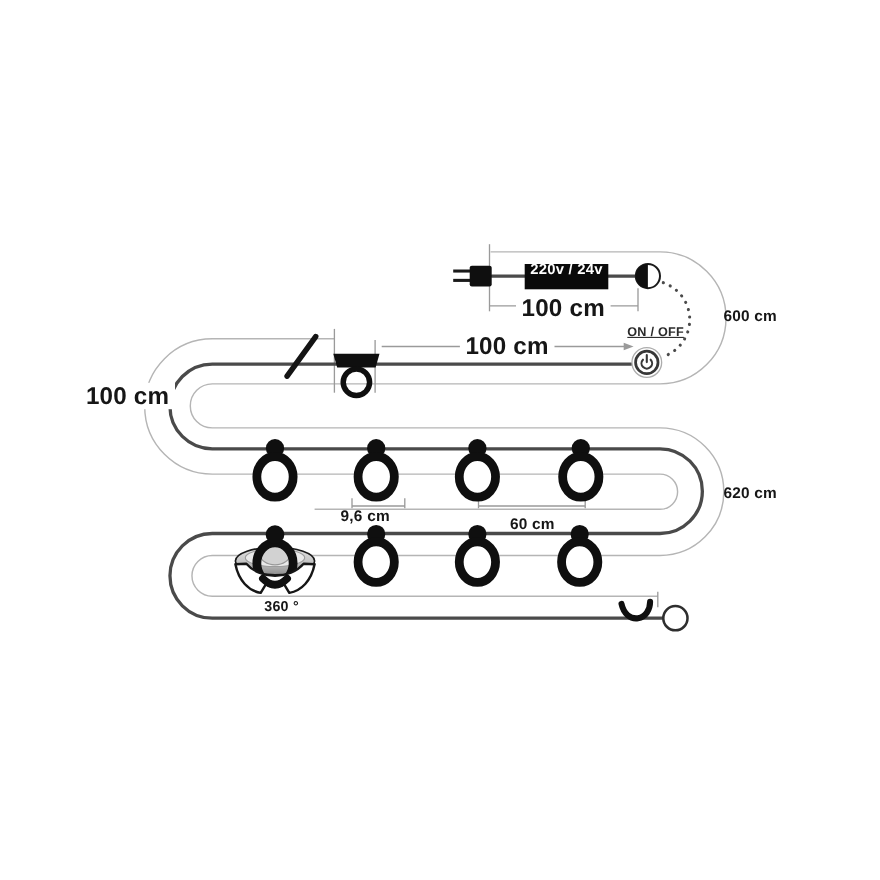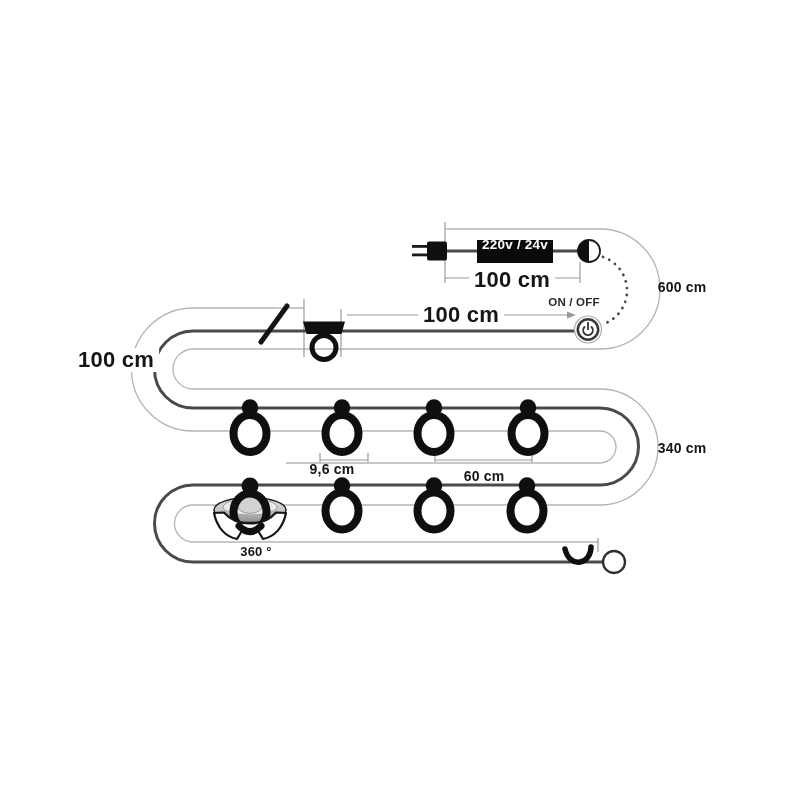--- a/index.html
+++ b/index.html
@@ -131,21 +131,21 @@
       </g>
     </g>
 
     <path d="M 565,549 C 567,558 573,563 580,562 C 587,561 591,554 591,547" fill="none" stroke="#0f0f0f" stroke-width="5.5" stroke-linecap="round"></path>
     <circle cx="614" cy="562" r="11" fill="#ffffff" stroke="#2e2e2e" stroke-width="2.3"></circle>
   </svg>
 
   <div class="lbl boxtext" style="left:515px;top:245px;">220v / 24v</div>
   <div class="lbl mid bgwhite" style="left:512px;top:280px;">100 cm</div>
   <div class="lbl big" style="left:682px;top:287px;">600 cm</div>
-  <div class="lbl onoff" style="left:574px;top:303px;">ON / OFF</div>
+  <div class="lbl onoff" style="left:596px;top:303px;text-decoration:underline;">ON / OFF</div>
   <div class="lbl mid bgwhite" style="left:461px;top:315px;">100 cm</div>
   <div class="lbl mid bgwhite" style="left:116px;top:360px;">100 cm</div>
-  <div class="lbl big" style="left:682px;top:448px;">340 cm</div>
+  <div class="lbl big" style="left:682px;top:448px;">620 cm</div>
   <div class="lbl small" style="left:332px;top:469px;">9,6 cm</div>
   <div class="lbl small" style="left:484px;top:476px;">60 cm</div>
   <div class="lbl tiny" style="left:256px;top:551px;">360 °</div>
 
 </div>
 
 </body></html>

